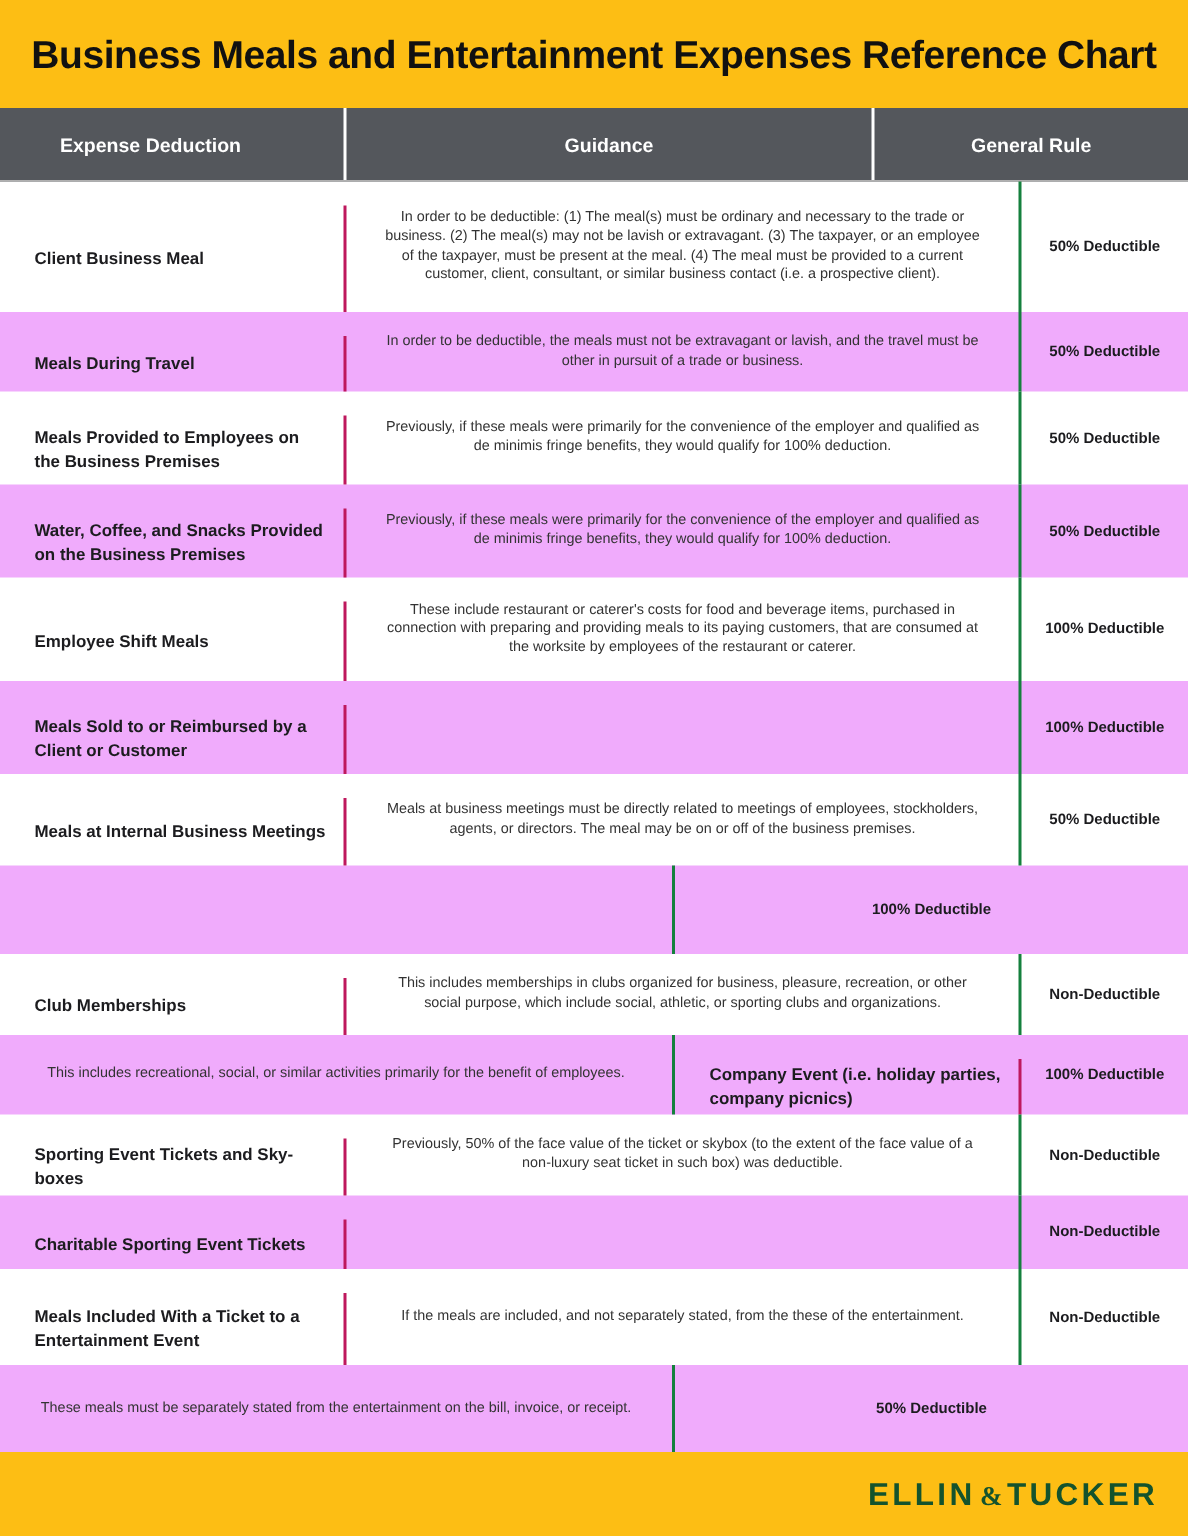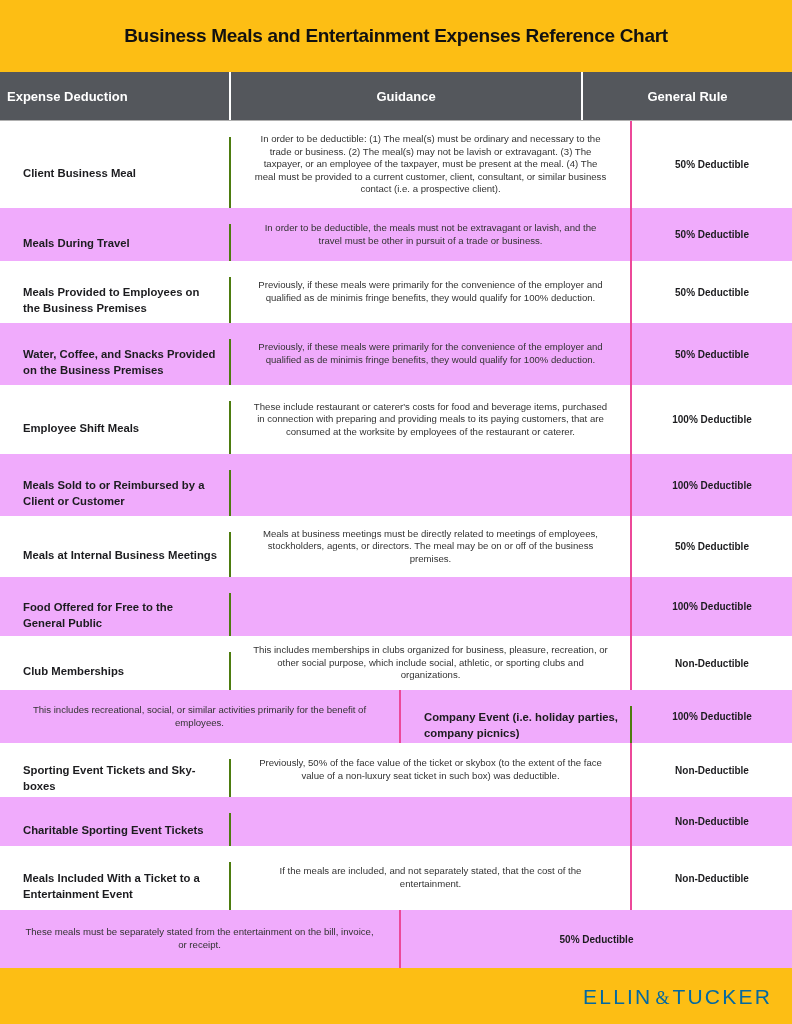--- a/index.html
+++ b/index.html
@@ -9,59 +9,59 @@
       font-family: "Liberation Sans", "DejaVu Sans", sans-serif;
       color: #1f1f22;
     }
     .page { position: relative; width: 792px; height: 1024px; }
     .title-bar {
       position: absolute; left: 0; top: 0; width: 792px; height: 72px;
       background: #fdbe14;
       display: flex; align-items: center; justify-content: center;
     }
     .title-bar h1 {
-      margin: 0; font-size: 19px; font-weight: bold; color: #111;
+      margin: 0; font-size: 26px; font-weight: bold; color: #111;
       letter-spacing: -0.3px;
     }
     .header-row {
       position: absolute; left: 0; top: 72px; width: 792px; height: 48px;
       background: #54575c; display: flex; border-bottom: 1px solid #b0b0b0;
     }
     .header-row .hcell {
       color: #fff; font-weight: bold; font-size: 13px;
       display: flex; align-items: center;
     }
-    .hcell.c1 { width: 231px; padding-left: 7px; box-sizing: border-box; border-right: 2px solid #ffffff; }
+    .hcell.c1 { width: 231px; padding-left: 40px; box-sizing: border-box; border-right: 2px solid #ffffff; }
     .hcell.c2 { width: 352px; justify-content: center; border-right: 2px solid #ffffff; box-sizing: border-box; }
     .hcell.c3 { flex: 1; justify-content: center; }
     .rows { position: absolute; left: 0; top: 121px; width: 792px; }
     .row { display: flex; width: 792px; }
     .row.alt { background: #f0abfc; }
     .cell { display: flex; align-items: center; box-sizing: border-box; }
     .cell.c1 {
       width: 231px; padding: 0 12px 0 23px;
       font-weight: bold; font-size: 11.3px; line-height: 16px; color: #1c1c1f;
-      border-right: 2px solid #4d7c0f;
+      border-right: 2px solid #be185d;
       margin-top: 16px;
     }
     .cell.c2 {
-      width: 401px; justify-content: center; text-align: center;
+      width: 450px; justify-content: center; text-align: center;
       padding: 4px 22px; font-size: 9.6px; line-height: 12.6px; color: #333;
-      border-right: 2px solid #ec4899;
+      border-right: 2px solid #15803d;
     }
     .cell.c3 {
       flex: 1; justify-content: center; font-weight: bold; font-size: 10px; color: #1c1c1f;
     }
     .footer {
       position: absolute; left: 0; top: 968px; width: 792px; height: 56px;
       background: #fdbe14;
     }
     .logo {
       position: absolute; right: 20px; top: 17px;
-      font-size: 21px; letter-spacing: 2.2px; color: #0369a1; font-weight: normal;
+      font-size: 21px; letter-spacing: 2.2px; color: #14532d; font-weight: bold;
       display: flex; align-items: baseline; margin-left: 47px;
     }
     .logo .amp { font-family: "Liberation Serif", serif; font-size: 18px; margin: 0 3px; letter-spacing: 0; }
   </style>
 </head>
 <body>
 
 <div class="page">
   <div class="title-bar">
     <h1>Business Meals and Entertainment Expenses Reference Chart</h1>
@@ -103,21 +103,20 @@
       <div class="cell c1">Meals Sold to or Reimbursed by a Client or Customer</div>
       <div class="cell c2"></div>
       <div class="cell c3">100% Deductible</div>
     </div>
     <div class="row" style="height:61px">
       <div class="cell c1">Meals at Internal Business Meetings</div>
       <div class="cell c2">Meals at business meetings must be directly related to meetings of employees, stockholders, agents, or directors. The meal may be on or off of the business premises.</div>
       <div class="cell c3">50% Deductible</div>
     </div>
     <div class="row alt" style="height:59px">
-      <div class="cell c1">Food Offered for Free to the General Public</div>
       <div class="cell c2"></div>
       <div class="cell c3">100% Deductible</div>
     </div>
     <div class="row" style="height:54px">
       <div class="cell c1">Club Memberships</div>
       <div class="cell c2">This includes memberships in clubs organized for business, pleasure, recreation, or other social purpose, which include social, athletic, or sporting clubs and organizations.</div>
       <div class="cell c3">Non-Deductible</div>
     </div>
     <div class="row alt" style="height:53px">
       <div class="cell c2">This includes recreational, social, or similar activities primarily for the benefit of employees.</div>
@@ -129,21 +128,21 @@
       <div class="cell c2">Previously, 50% of the face value of the ticket or skybox (to the extent of the face value of a non-luxury seat ticket in such box) was deductible.</div>
       <div class="cell c3">Non-Deductible</div>
     </div>
     <div class="row alt" style="height:49px">
       <div class="cell c1">Charitable Sporting Event Tickets</div>
       <div class="cell c2"></div>
       <div class="cell c3">Non-Deductible</div>
     </div>
     <div class="row" style="height:64px">
       <div class="cell c1">Meals Included With a Ticket to a Entertainment Event</div>
-      <div class="cell c2">If the meals are included, and not separately stated, that the cost of the entertainment.</div>
+      <div class="cell c2">If the meals are included, and not separately stated, from the these of the entertainment.</div>
       <div class="cell c3">Non-Deductible</div>
     </div>
     <div class="row alt" style="height:58px">
       <div class="cell c2">These meals must be separately stated from the entertainment on the bill, invoice, or receipt.</div>
       <div class="cell c3">50% Deductible</div>
     </div>
   </div>
 
   <div class="footer">
     <div class="logo">

